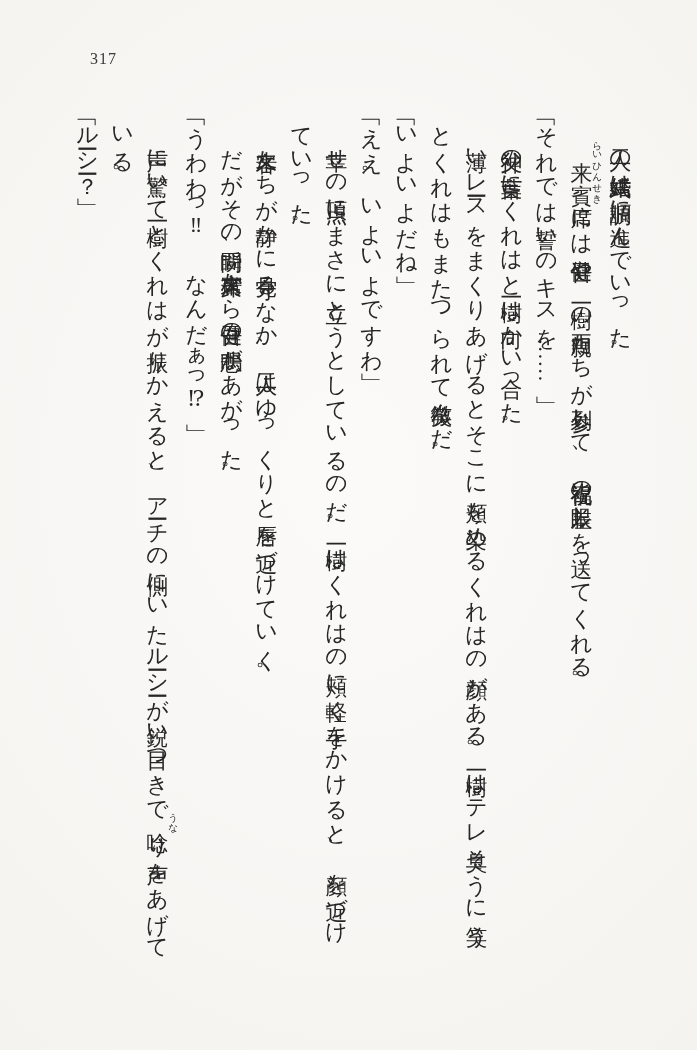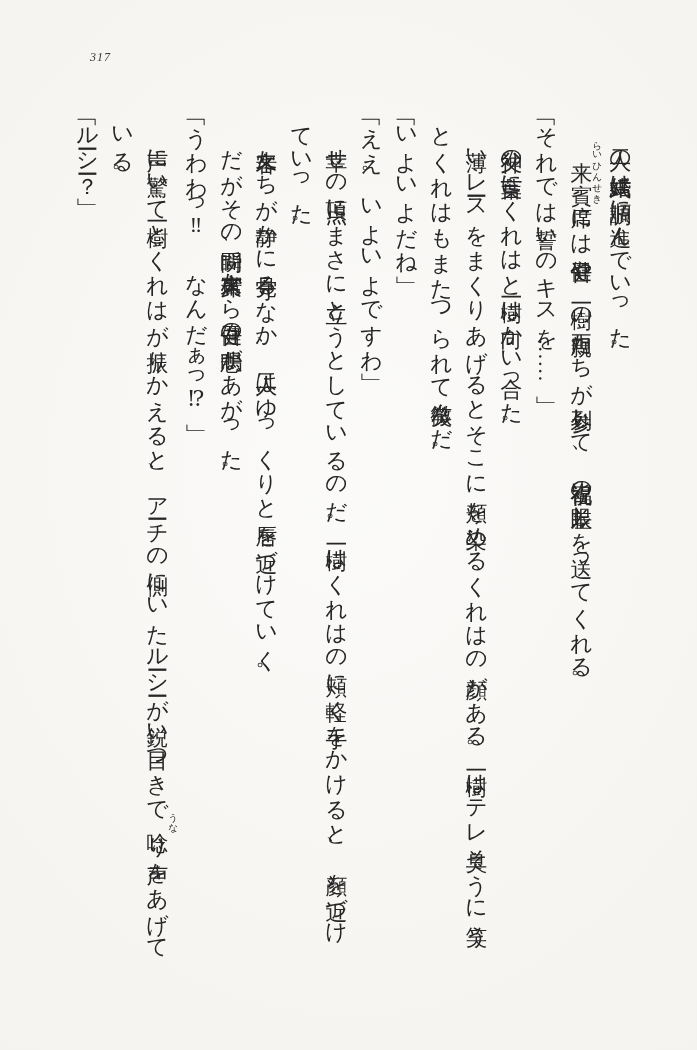--- a/index.html
+++ b/index.html
@@ -24,22 +24,21 @@
     color: var(--ink);
     
     background:
       radial-gradient(ellipse 120% 100% at 50% 45%, rgba(255,255,255,0.55), rgba(0,0,0,0.015) 85%),
       var(--paper);
   }
   .page-number {
     position: absolute;
     top: 50px;
     left: 90px;
-    font-size: 12px;
-    font-style: italic;
+    font-size: 16px;
     letter-spacing: 1px;
     color: var(--pnum);
   }
   .text-block {
     position: absolute;
     top: 112px;
     right: 60px;
     height: 838px;
     writing-mode: vertical-rl;
     text-orientation: mixed;

